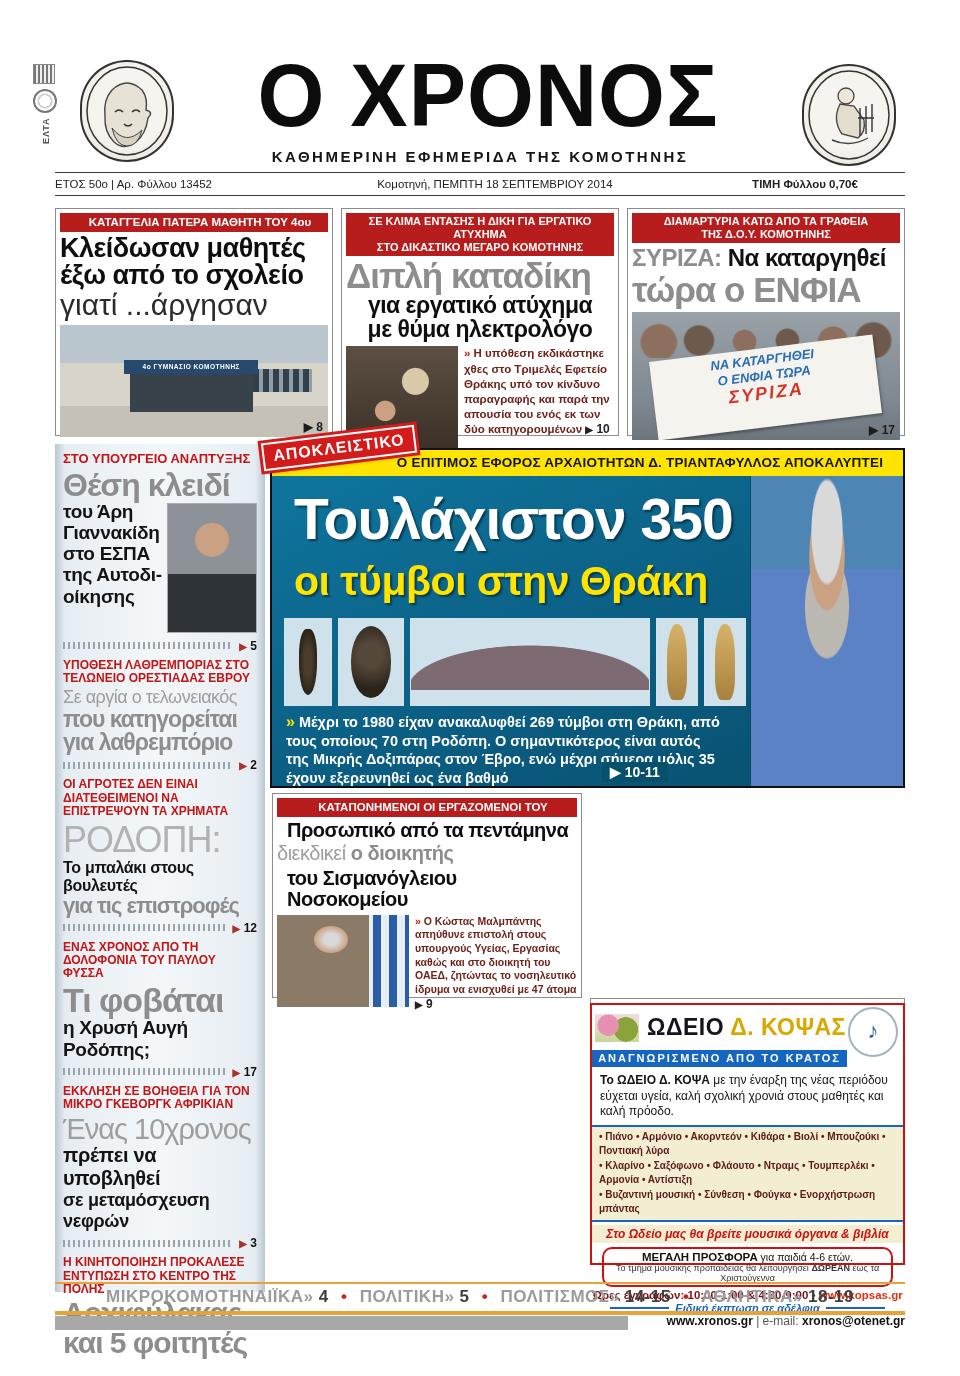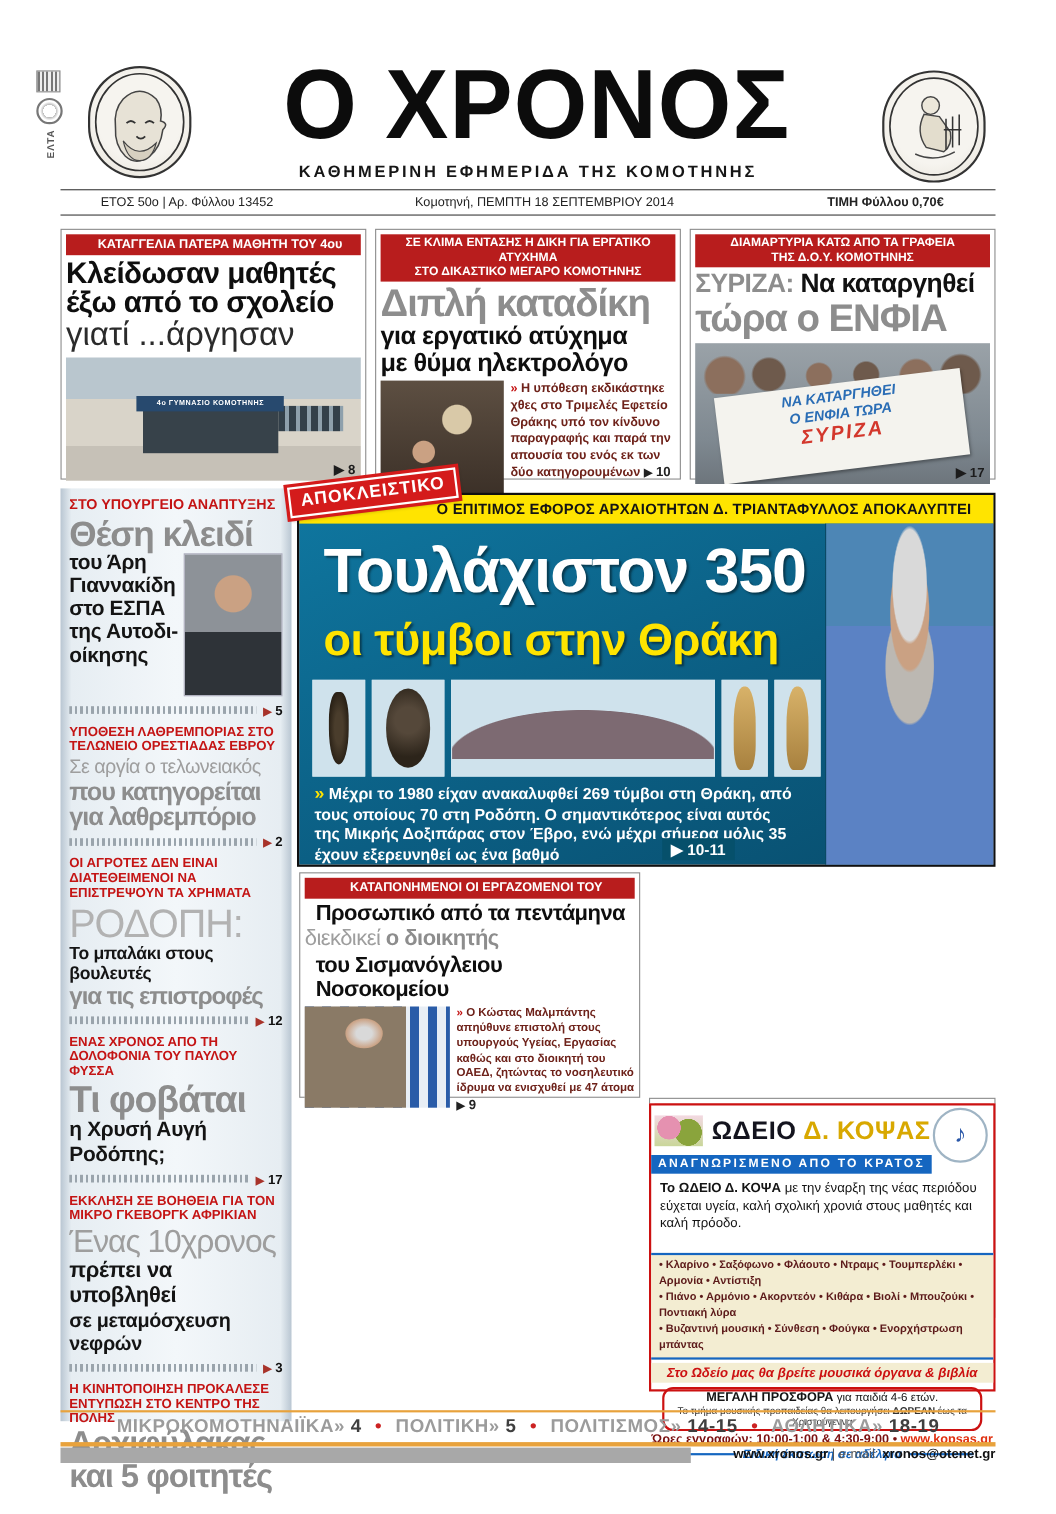--- a/index.html
+++ b/index.html
@@ -15,40 +15,40 @@
   .medal{border:2px solid #333;border-radius:50%/46%;background:
      radial-gradient(circle at 50% 45%, #f6f4ef 55%, #e4e0d6 100%);}
   .medal-left{left:80px;top:60px;width:90px;height:98px;}
   .medal-right{left:802px;top:64px;width:90px;height:98px;}
   .medal svg{width:100%;height:100%;}
   .brand{left:178px;top:52px;width:620px;text-align:center;font-size:86px;font-weight:bold;
          letter-spacing:1px;color:#0c0c0c;line-height:1.0;transform:scaleY(1.04);}
   .subtitle{left:0;top:148px;width:960px;text-align:center;font-size:15px;font-weight:bold;letter-spacing:2.5px;color:#161616;}
   .dateline{left:55px;top:172px;width:850px;height:22px;border-top:1.5px solid #3a3a3a;border-bottom:1.5px solid #3a3a3a;
             display:flex;align-items:center;font-size:11.5px;color:#222;}
-  .dateline .dl-left{width:230px;text-align:center;}
+  .dateline .dl-left{width:230px;text-align:left;}
   .dateline .dl-mid{flex:1;text-align:center;}
   .dateline .dl-right{width:200px;text-align:center;font-weight:bold;}
 
   
   .kicker{background:#b81d1d;color:#fff;font-weight:bold;text-align:center;line-height:1.18;}
   .pref{font-weight:bold;color:#222;font-size:12px;}
   .pref .ar{color:#222;font-size:10px;}
   .chev{color:#c41414;font-weight:bold;}
   .maroon{color:#6e221a;font-weight:bold;}
 
   
   .top-row{left:55px;top:208px;width:850px;height:228px;display:flex;gap:8px;}
   .top-card{flex:1;border:1.5px solid #8c8c8c;box-sizing:border-box;padding:4px;position:relative;background:#fff;}
   .tc-kicker1{font-size:11.5px;height:19px;line-height:19px;padding-left:12px;}
   .tc-kicker2{font-size:11px;padding:2px 0;}
   .hl-big-black{font-size:27px;font-weight:bold;letter-spacing:-0.5px;line-height:1.0;color:#0e0e0e;margin-top:3px;}
   .hl-thin{font-size:30px;font-weight:400;color:#2b2b2b;line-height:1.05;}
   .hl-gray-big{font-size:35px;font-weight:bold;color:#8d8d8d;letter-spacing:-1px;line-height:1.02;margin-top:2px;}
-  .hl-mid-black{font-size:23px;font-weight:bold;color:#0e0e0e;letter-spacing:-0.5px;line-height:1.04;}
+  .hl-mid-black{font-size:23px;font-weight:bold;color:#0e0e0e;letter-spacing:-0.5px;line-height:1.04;text-align:center;}
   .hl-syriza1{font-size:24px;font-weight:bold;line-height:1.05;margin-top:2px;letter-spacing:-0.5px;}
   .hl-syriza1 .g{color:#8d8d8d;}
   .photo{position:relative;overflow:hidden;}
   .photo .pr{position:absolute;right:5px;bottom:3px;font-size:12px;font-weight:bold;color:#1c1c1c;}
 
   .ph-school{height:112px;margin-top:4px;background:linear-gradient(#b9c6ce 0 34%,#d9d4c9 34% 72%,#c6c1b7 72% 100%);}
   .ph-school .entr{position:absolute;left:26%;top:38%;width:46%;height:40%;background:#37424a;}
   .ph-school .sign{position:absolute;left:24%;top:32%;width:50%;height:12%;background:#27496e;color:#fff;
                    font-size:6.5px;font-weight:bold;text-align:center;line-height:13px;letter-spacing:0.5px;}
   .ph-school .win{position:absolute;right:6%;top:40%;width:22%;height:20%;background:repeating-linear-gradient(90deg,#33404a 0 6px,#8ea0ac 6px 10px);}
@@ -146,21 +146,21 @@
      radial-gradient(circle at 30% 40%, #e591b0 30%, transparent 31%),
      radial-gradient(circle at 70% 55%, #8aa43c 35%, transparent 36%),
      linear-gradient(#f3d9e2,#c9d69a);}
   .ad-name{margin-left:8px;font-size:23px;font-weight:bold;letter-spacing:0.5px;}
   .ad-name .blk{color:#14141e;}
   .ad-name .gold{color:#d8a800;}
   .ad-bluebar{height:17px;background:#1566c0;color:#fff;font-weight:bold;font-size:11px;letter-spacing:2px;
               line-height:17px;text-align:center;width:82%;}
   .ad-logo{position:absolute;right:5px;top:2px;width:46px;height:46px;border-radius:50%;background:#fff;
            border:2px solid #9fb4c4;z-index:2;color:#2a57a8;font-size:22px;text-align:center;line-height:44px;}
-  .ad-intro{font-size:12px;line-height:1.3;padding:6px 8px 19px 8px;color:#141414;}
+  .ad-intro{font-size:12px;line-height:1.3;padding:6px 8px 5px 8px;color:#141414;}
   .ad-intro .b{font-weight:bold;}
   .ad-instr{background:#f3edd2;border-top:2px solid #1566c0;border-bottom:2px solid #1566c0;
             font-size:10px;font-weight:bold;color:#5c1a1a;line-height:1.45;padding:3px 7px;}
   .ad-books{background:#f3edd2;margin-top:3px;color:#cc1111;font-weight:bold;font-style:italic;
             font-size:12px;text-align:center;padding:2px 0;}
   .ad-offer{border:2px solid #cc1111;border-radius:10px;margin:4px 10px 2px 10px;text-align:center;padding:2px 4px;}
   .ad-offer .l1{font-size:10.5px;color:#141414;}
   .ad-offer .l1 .b{font-weight:bold;font-size:11.5px;}
   .ad-offer .l2{font-size:9px;color:#333;}
   .ad-hours{text-align:center;font-size:11.5px;font-weight:bold;color:#7a1010;margin-top:2px;}
@@ -403,22 +403,22 @@
       <div class="ad-name">
         <span class="blk">ΩΔΕΙΟ</span><span class="gold"> Δ. ΚΟΨΑΣ</span>
       </div>
       <div class="ad-logo">♪</div>
     </div>
     <div class="ad-bluebar">ΑΝΑΓΝΩΡΙΣΜΕΝΟ ΑΠΟ ΤΟ ΚΡΑΤΟΣ</div>
     <div class="ad-intro">
       <span class="b">Το ΩΔΕΙΟ Δ. ΚΟΨΑ</span><span> με την έναρξη της νέας περιόδου εύχεται υγεία, καλή σχολική χρονιά στους μαθητές και καλή πρόοδο.</span>
     </div>
     <div class="ad-instr">
+      <div>• Πιάνο  • Αρμόνιο  • Ακορντεόν  • Κιθάρα  • Βιολί  • Μπουζούκι  • Ποντιακή λύρα</div>
       <div>• Κλαρίνο  • Σαξόφωνο  • Φλάουτο  • Ντραμς  • Τουμπερλέκι  • Αρμονία  • Αντίστιξη</div>
-      <div>• Πιάνο  • Αρμόνιο  • Ακορντεόν  • Κιθάρα  • Βιολί  • Μπουζούκι  • Ποντιακή λύρα</div>
       <div>• Βυζαντινή μουσική  • Σύνθεση  • Φούγκα  • Ενορχήστρωση μπάντας</div>
     </div>
     <div class="ad-books">Στο Ωδείο μας θα βρείτε μουσικά όργανα &amp; βιβλία</div>
     <div class="ad-offer">
       <div class="l1"><span class="b">ΜΕΓΑΛΗ ΠΡΟΣΦΟΡΑ</span><span> για παιδιά 4-6 ετών.</span></div>
       <div class="l2"><span>Το τμήμα μουσικής προπαιδείας θα λειτουργήσει </span><b>ΔΩΡΕΑΝ</b><span> έως τα Χριστούγεννα</span></div>
     </div>
     <div class="ad-hours">
       <span>Ώρες εγγραφών: 10:00-1:00 &amp; 4:30-9:00 • </span><span class="site">www.kopsas.gr</span>
     </div>

